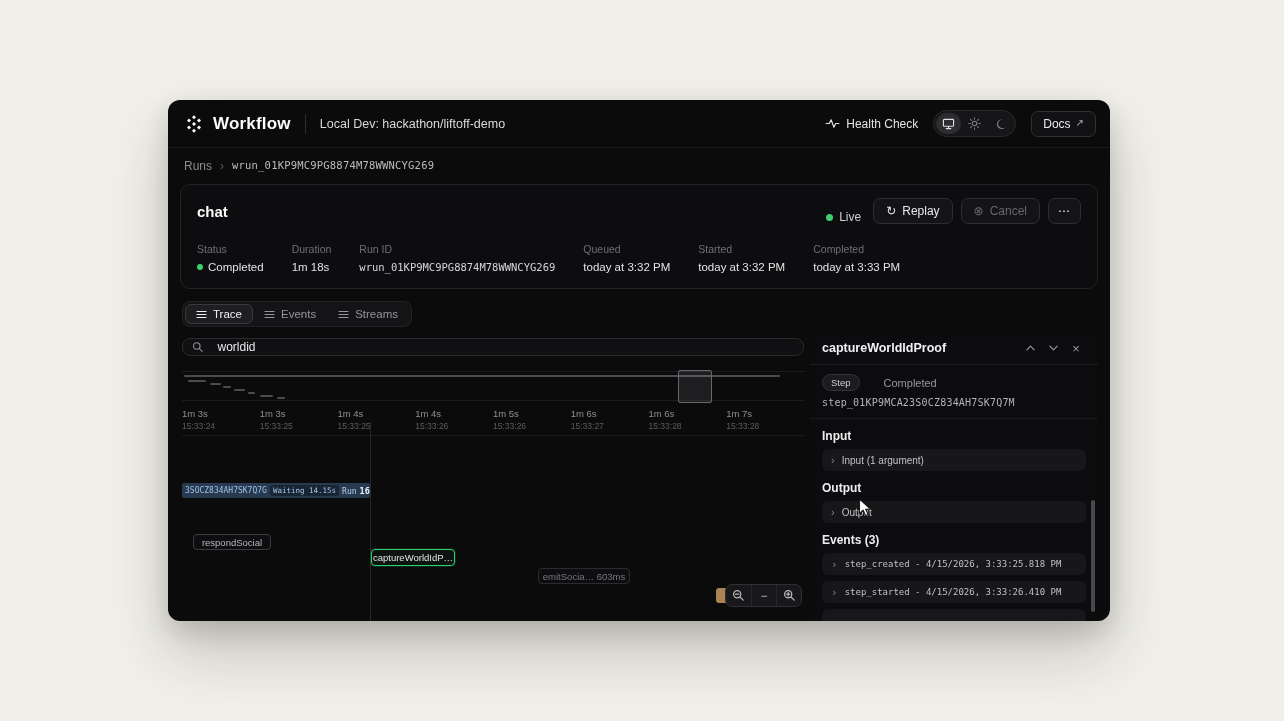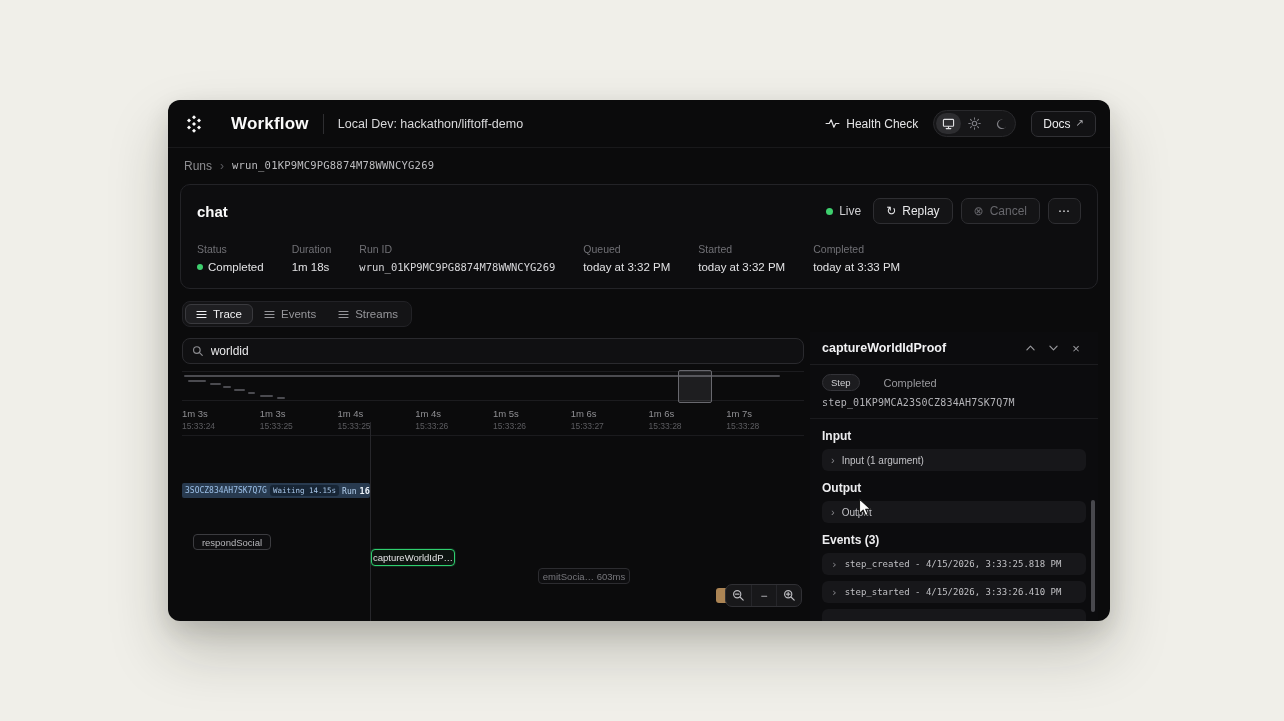--- a/index.html
+++ b/index.html
@@ -7,21 +7,21 @@
   body { background:#f0efe9; font-family:"Liberation Sans",sans-serif; position:relative; overflow:hidden; }
   .mono { font-family:"DejaVu Sans Mono",monospace; }
   button { font-family:inherit; }
 
   .window { position:absolute; left:168px; top:100px; width:942px; height:521px; background:#0b0b0c;
             border-radius:12px; overflow:hidden; color:#e8e8ea;
             box-shadow:0 30px 60px rgba(30,30,20,.22), 0 10px 24px rgba(30,30,20,.14); }
 
   
   .topbar { display:flex; align-items:center; height:48px; padding:0 14px 0 16px; border-bottom:1px solid #19191b; }
-  .brand { display:flex; align-items:center; gap:27px; cursor:pointer; }
+  .brand { display:flex; align-items:center; gap:9px; cursor:pointer; }
   .brand-name { font-size:17px; font-weight:bold; color:#fafafa; letter-spacing:.2px; }
   .vdiv { width:1px; height:20px; background:#2e2e31; margin:0 14px; }
   .env { font-size:12.5px; color:#d9d9db; }
   .topbar-right { margin-left:auto; display:flex; align-items:center; gap:15px; }
   .health { display:flex; align-items:center; gap:6px; font-size:12px; color:#e3e3e5; cursor:pointer; }
   .theme-switch { display:flex; align-items:center; background:#161618; border:1px solid #29292c; border-radius:14px; padding:2px; gap:1px; }
   .theme-btn { width:25px; height:21px; border:none; background:transparent; border-radius:11px; display:flex; align-items:center; justify-content:center; color:#7e7e84; cursor:pointer; }
   .theme-btn.active { background:#2d2d30; color:#e0e0e2; }
   .docs-btn { display:flex; align-items:center; gap:5px; background:#121214; border:1px solid #313135; border-radius:7px; padding:5px 11px; font-size:12px; color:#ececee; cursor:pointer; }
   .docs-arrow { font-size:10px; color:#b5b5b9; position:relative; top:-1px; }
@@ -29,42 +29,42 @@
   
   .breadcrumb { display:flex; gap:8px; padding:11px 16px 7px; }
   .crumb-root { font-size:12px; color:#8d8d91; cursor:pointer; }
   .crumb-sep { font-size:12px; color:#5a5a5e; }
   .crumb-id { font-size:10.5px; color:#bcbcbf; letter-spacing:.2px; }
 
   
   .run-card { margin:4px 12px 0; border:1px solid #232327; border-radius:10px; padding:13px 16px 15px; background:#0d0d0f; }
   .card-top { display:flex; align-items:center; }
   .run-title { font-size:15px; font-weight:bold; color:#fafafa; }
-  .card-actions { margin-left:auto; display:flex; align-items:center; gap:8px; }
+  .card-actions { margin-left:auto; display:flex; align-items:flex-end; gap:8px; }
   .live { display:flex; align-items:center; gap:6px; font-size:12px; color:#cfcfd2; margin-right:4px; }
   .dot { width:7px; height:7px; border-radius:50%; background:#3ecf6e; display:inline-block; }
   .btn { display:flex; align-items:center; gap:6px; background:#141416; border:1px solid #2e2e32; border-radius:7px; padding:5px 12px; font-size:12px; color:#e8e8ea; cursor:pointer; }
   .btn-ic { font-size:12px; line-height:1; }
   .btn.disabled { color:#67676c; }
   .btn.more { padding:5px 9px; letter-spacing:1px; }
   .meta-row { display:flex; gap:28px; margin-top:19px; }
   .meta-col { display:flex; flex-direction:column; gap:6px; }
   .meta-label { font-size:10.5px; color:#707075; }
   .meta-value { font-size:11.5px; color:#e2e2e4; display:flex; align-items:center; gap:5px; white-space:nowrap; }
   .meta-value .dot { width:6px; height:6px; }
   .meta-value.mono { font-size:10.5px; color:#d6d6d9; }
 
   
   .tabbar { display:inline-flex; margin:12px 0 0 14px; background:#141416; border:1px solid #222226; border-radius:8px; padding:2px; gap:0; }
   .tab { display:flex; align-items:center; gap:6px; border:1px solid transparent; background:transparent; color:#96969a; font-size:11.5px; padding:3px 10px; border-radius:6px; cursor:pointer; }
   .tab.active { background:#1f1f22; border-color:#3a3a3e; color:#f0f0f2; }
 
   
   .trace-area { position:absolute; left:14px; top:238px; width:622px; height:283px; }
-  .search { position:absolute; left:0; top:0; width:622px; height:26px; background:#101012; border:1px solid #2a2a2e; border-radius:8px; display:flex; align-items:center; gap:7px; padding:0 9px; }
+  .search { position:absolute; left:0; top:0; width:622px; height:18px; background:#101012; border:1px solid #2a2a2e; border-radius:8px; display:flex; align-items:center; gap:14px; padding:0 9px; }
   .search input { background:transparent; border:none; outline:none; color:#e8e8ea; font-size:12px; font-family:inherit; width:100%; }
   .minimap { position:absolute; left:0; top:33px; width:622px; height:30px; border-top:1px solid #1c1c1f; border-bottom:1px solid #1c1c1f; cursor:pointer; }
   .mm-line { position:absolute; background:#4b4b50; height:2px; border-radius:1px; }
   .viewport { position:absolute; top:-2px; height:33px; width:34px; left:496px; background:rgba(210,210,215,.10); border:1px solid #68686e; border-radius:2px; cursor:grab; }
   .axis { position:absolute; left:0; top:70px; width:622px; display:flex; }
   .tick { flex:1; display:flex; flex-direction:column; gap:2px; }
   .tick .elapsed { font-size:9.5px; color:#909094; }
   .tick .clock { font-size:8.5px; color:#5c5c60; }
   .axis-divider { position:absolute; left:0; top:97px; width:622px; height:1px; background:#1b1b1e; }
   .gridline { position:absolute; left:188px; top:84px; width:1px; height:199px; background:#27272b; }

